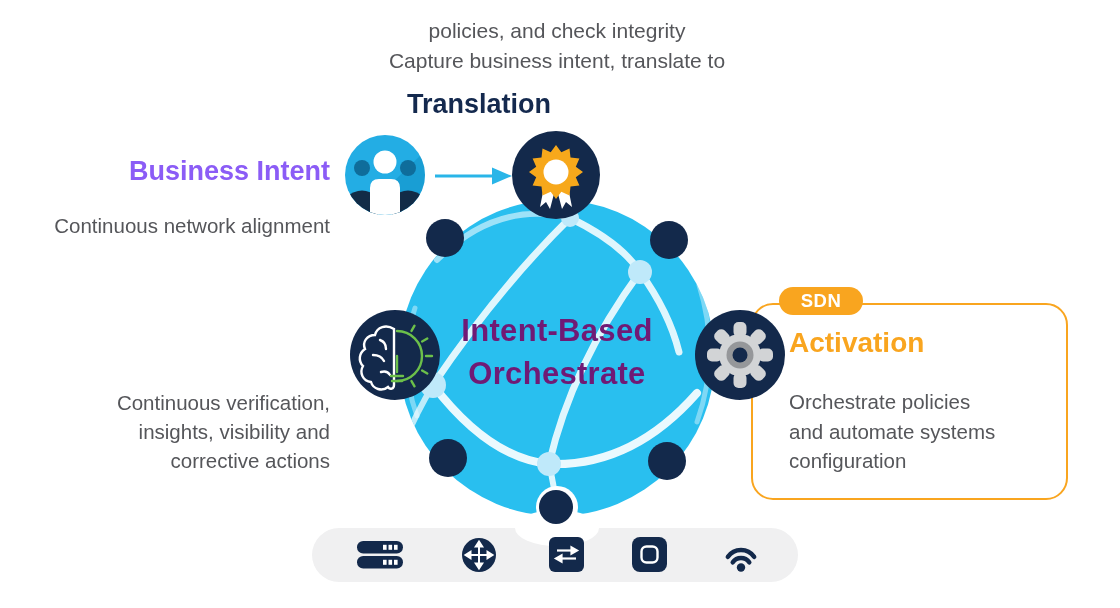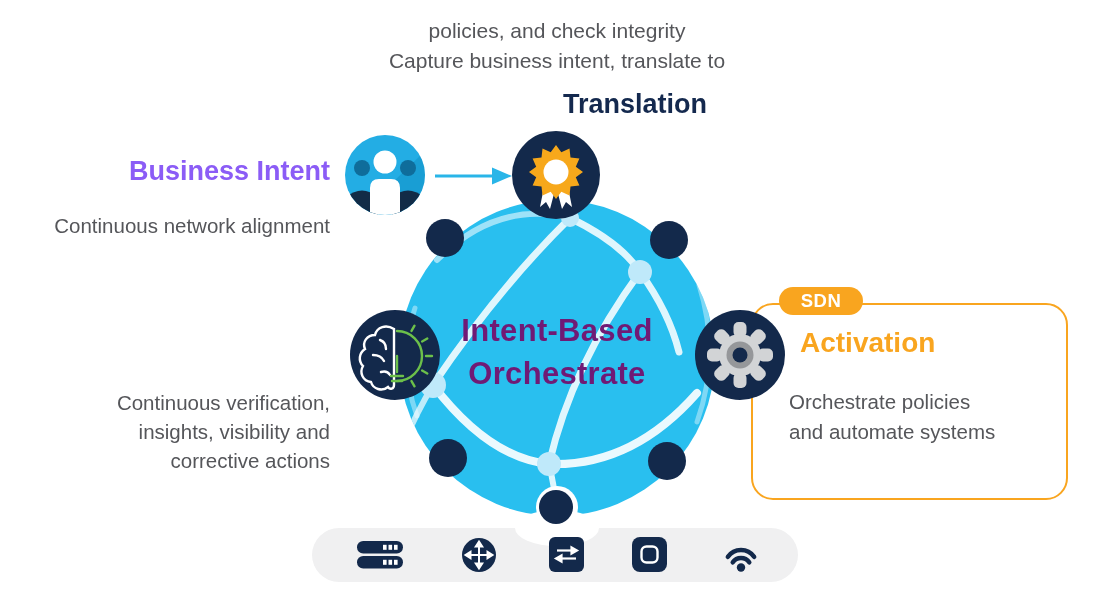--- a/index.html
+++ b/index.html
@@ -1,23 +1,23 @@
 <!DOCTYPE html>
 <html><head>
 <meta charset="utf-8">
 <style>
   html,body{margin:0;padding:0;background:#fff;}
   #canvas{position:relative;width:1120px;height:608px;background:#fff;overflow:hidden;
           font-family:"Liberation Sans", sans-serif;}
   .abs{position:absolute;}
   .caption{font-size:21px;line-height:30px;color:#55565A;text-align:center;}
-  .h-navy{font-size:27px;font-weight:bold;color:#14294E;text-align:right;}
+  .h-navy{font-size:27px;font-weight:bold;color:#14294E;text-align:left;}
   .h-cyan{font-size:27px;font-weight:bold;color:#8b5cf6;text-align:right;}
   .h-green{font-size:27px;font-weight:bold;color:#6CBE4C;text-align:right;}
-  .h-orange{font-size:28px;font-weight:bold;color:#F9A51F;text-align:left;margin-left:11px;}
+  .h-orange{font-size:28px;font-weight:bold;color:#F9A51F;text-align:left;}
   .sub{font-size:20.5px;line-height:29px;color:#55565A;}
   .right{text-align:right;}
   .globe-title{font-size:31px;line-height:43px;font-weight:bold;color:#701a75;text-align:center;letter-spacing:.3px;}
   .orange-box{border:2.5px solid #F9A51F;border-radius:22px;background:transparent;}
   .sdn-pill{background:#F9A51F;border-radius:14px;color:#fff;font-weight:bold;font-size:18.5px;
             display:flex;align-items:center;justify-content:center;letter-spacing:.5px;}
   .device-pill{background:#F0F0F1;border-radius:27px;}
   .white-dot{background:#fff;border-radius:50%;}
   .navy-dot{background:#13294B;border-radius:50%;}
 </style>
@@ -131,20 +131,21 @@
     <div>insights, visibility and</div>
     <div>corrective actions</div>
   </div>
 
   <div class="abs orange-box" style="left:751px;top:303px;width:313px;height:193px;"></div>
   <div class="abs sdn-pill" style="left:779px;top:287px;width:84px;height:28px;">SDN</div>
   <div class="abs h-orange" style="left:789px;top:327px;width:260px;">Activation</div>
   <div class="abs sub" style="left:789px;top:387px;width:270px;line-height:29.5px;">
     <div>Orchestrate policies</div>
     <div>and automate systems</div>
+    <div>configuration</div>
   </div>
 
   <svg class="abs" style="left:695px;top:310px;" width="90" height="90" viewBox="0 0 90 90">
     <circle cx="45" cy="45" r="45" fill="#13294B"></circle>
     <g fill="#D2D4D6">
       <g transform="rotate(0 45 45)">
           <rect x="38.5" y="12" width="13" height="15" rx="5"></rect>
         </g>
       <g transform="rotate(45 45 45)">
           <rect x="38.5" y="12" width="13" height="15" rx="5"></rect>

